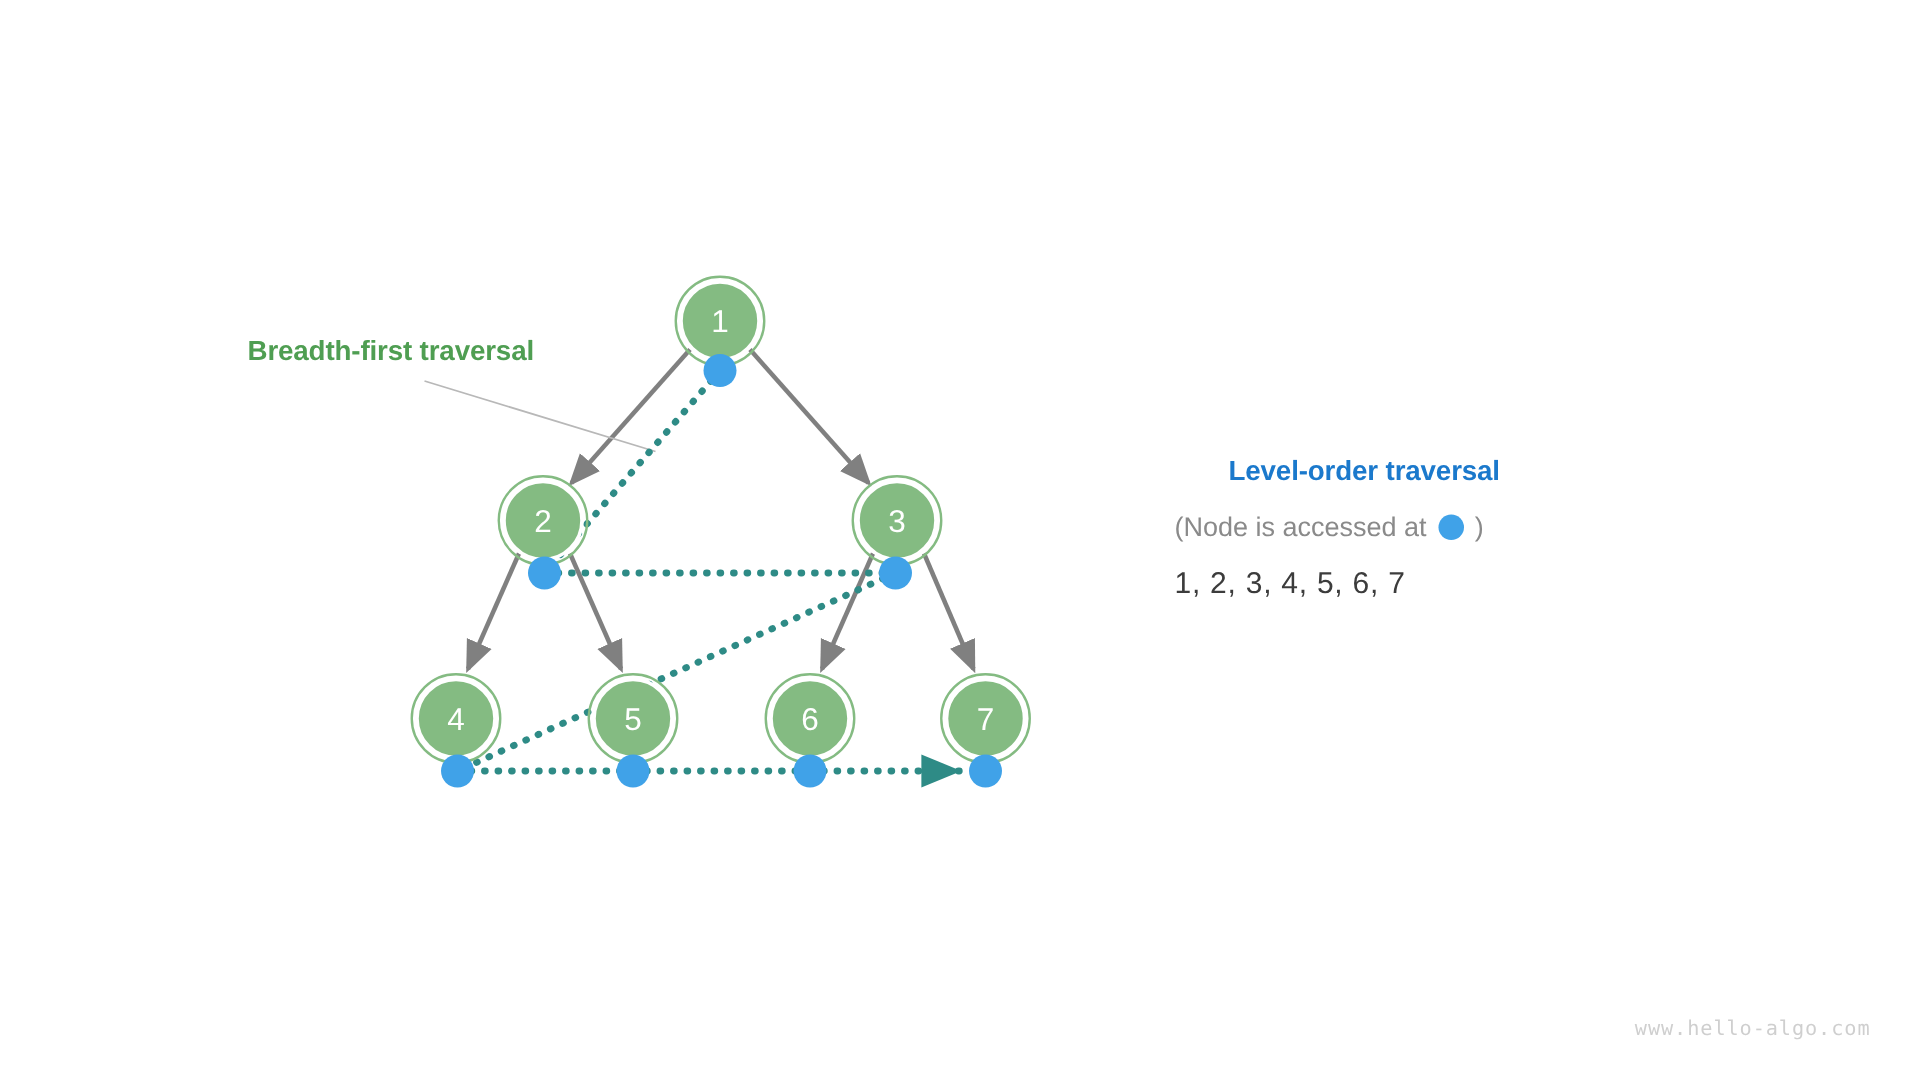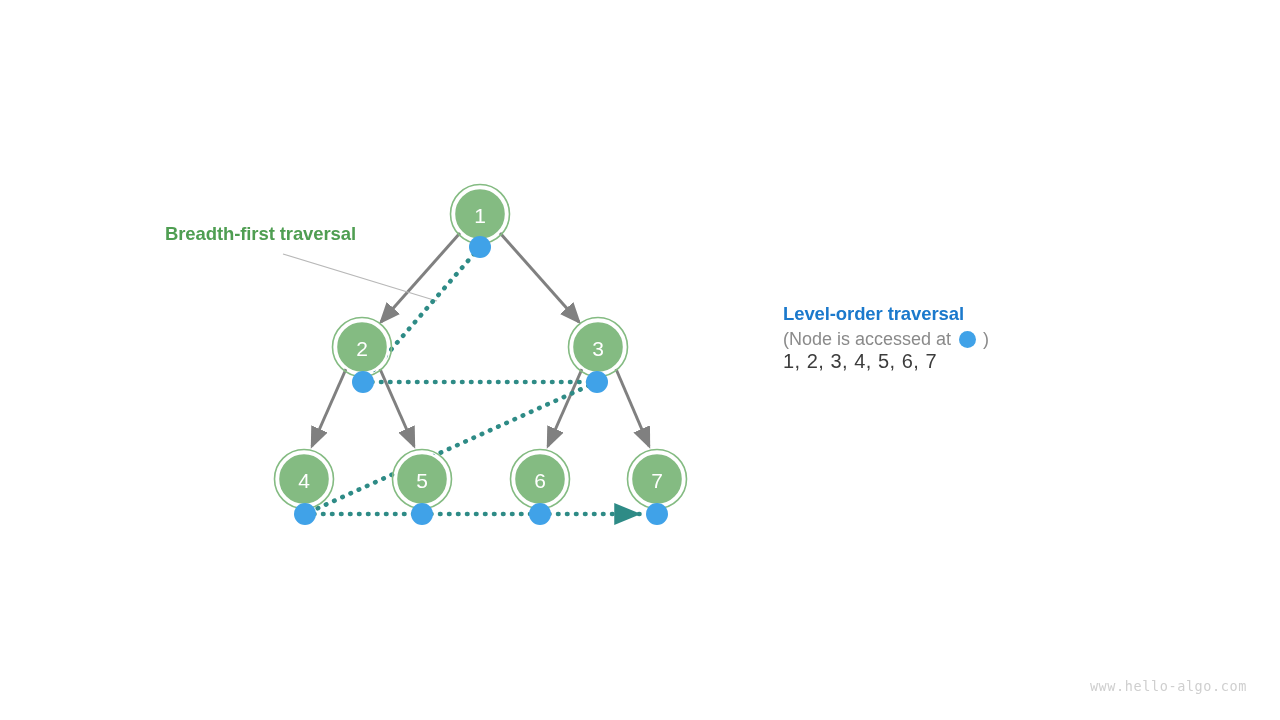--- a/index.html
+++ b/index.html
@@ -56,44 +56,46 @@
     width: 420px;
   }
 
   .legend-title {
     font-family: "Liberation Sans", sans-serif;
     font-size: 18.5px;
     font-weight: bold;
     color: #1B79CC;
     letter-spacing: -0.1px;
     white-space: nowrap;
+    margin-left: 36px;
   }
 
   .legend-sub {
-    margin-top: 4px;
+    margin-top: 16px;
     font-family: "Liberation Sans", sans-serif;
     font-size: 18px;
     color: #8A8A8A;
     white-space: nowrap;
     display: flex;
     align-items: center;
   }
 
   .legend-dot {
     display: inline-block;
     width: 17px;
     height: 17px;
     border-radius: 50%;
     background: #40A2E8;
     margin: 0 7px 0 8px;
     vertical-align: middle;
     flex: none;
   }
 
   .legend-seq {
+    margin-top: 16px;
     font-family: "Liberation Sans", sans-serif;
     font-size: 20px;
     color: #3C3C3C;
     white-space: nowrap;
     letter-spacing: 0.5px;
   }
 
   .watermark {
     position: absolute;
     right: 33px;

